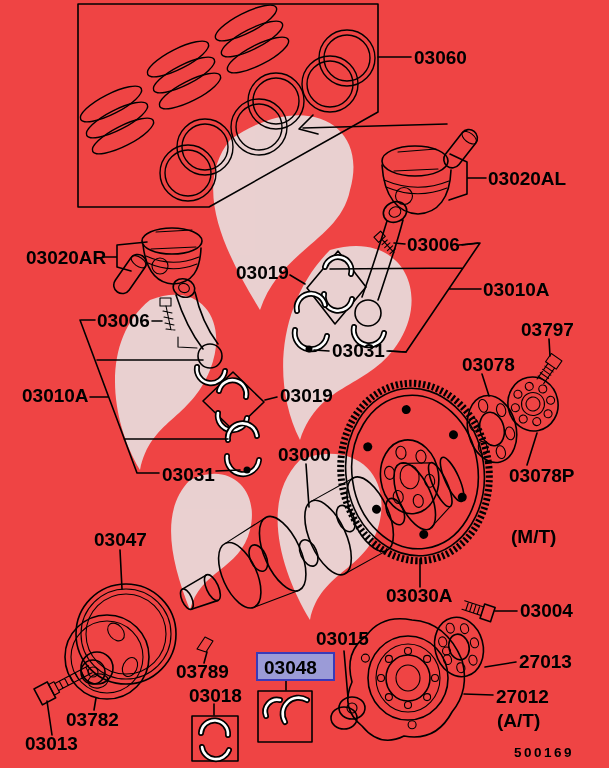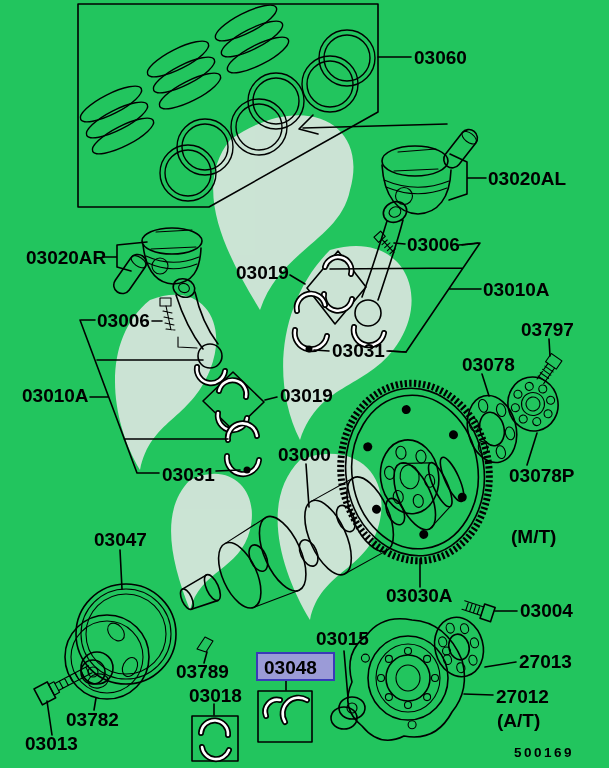--- a/index.html
+++ b/index.html
@@ -1,16 +1,16 @@
 <!DOCTYPE html>
 <html><head>
 <meta charset="utf-8">
 <style>
   html,body{margin:0;padding:0;background:#fff;}
-  .diagram-stage{position:relative;width:609px;height:768px;background:#22c55e;overflow:hidden;}
+  .diagram-stage{position:relative;width:609px;height:768px;background:#ef4444;overflow:hidden;}
   svg{display:block;}
   svg text{font-family:"Liberation Sans","DejaVu Sans",sans-serif;font-weight:bold;font-size:19px;fill:#000;}
   text.small-code{font-size:13.5px;letter-spacing:2.5px;}
   .ln{stroke:#000;fill:none;stroke-width:1.6;stroke-linecap:round;stroke-linejoin:round;}
   .ln2{stroke:#000;fill:none;stroke-width:1.1;stroke-linecap:round;stroke-linejoin:round;}
   .lnT{stroke:#000;fill:none;stroke-width:1.4;stroke-linecap:round;stroke-linejoin:round;}
   .teeth{stroke:#000;fill:none;stroke-width:7;stroke-dasharray:2.3 2.3;}
   .shellO{stroke:#000;fill:none;stroke-width:6;stroke-linecap:round;}
   .shellI{stroke:#fff;fill:none;stroke-width:2.6;stroke-linecap:round;}
   .dot{fill:#000;stroke:none;}

